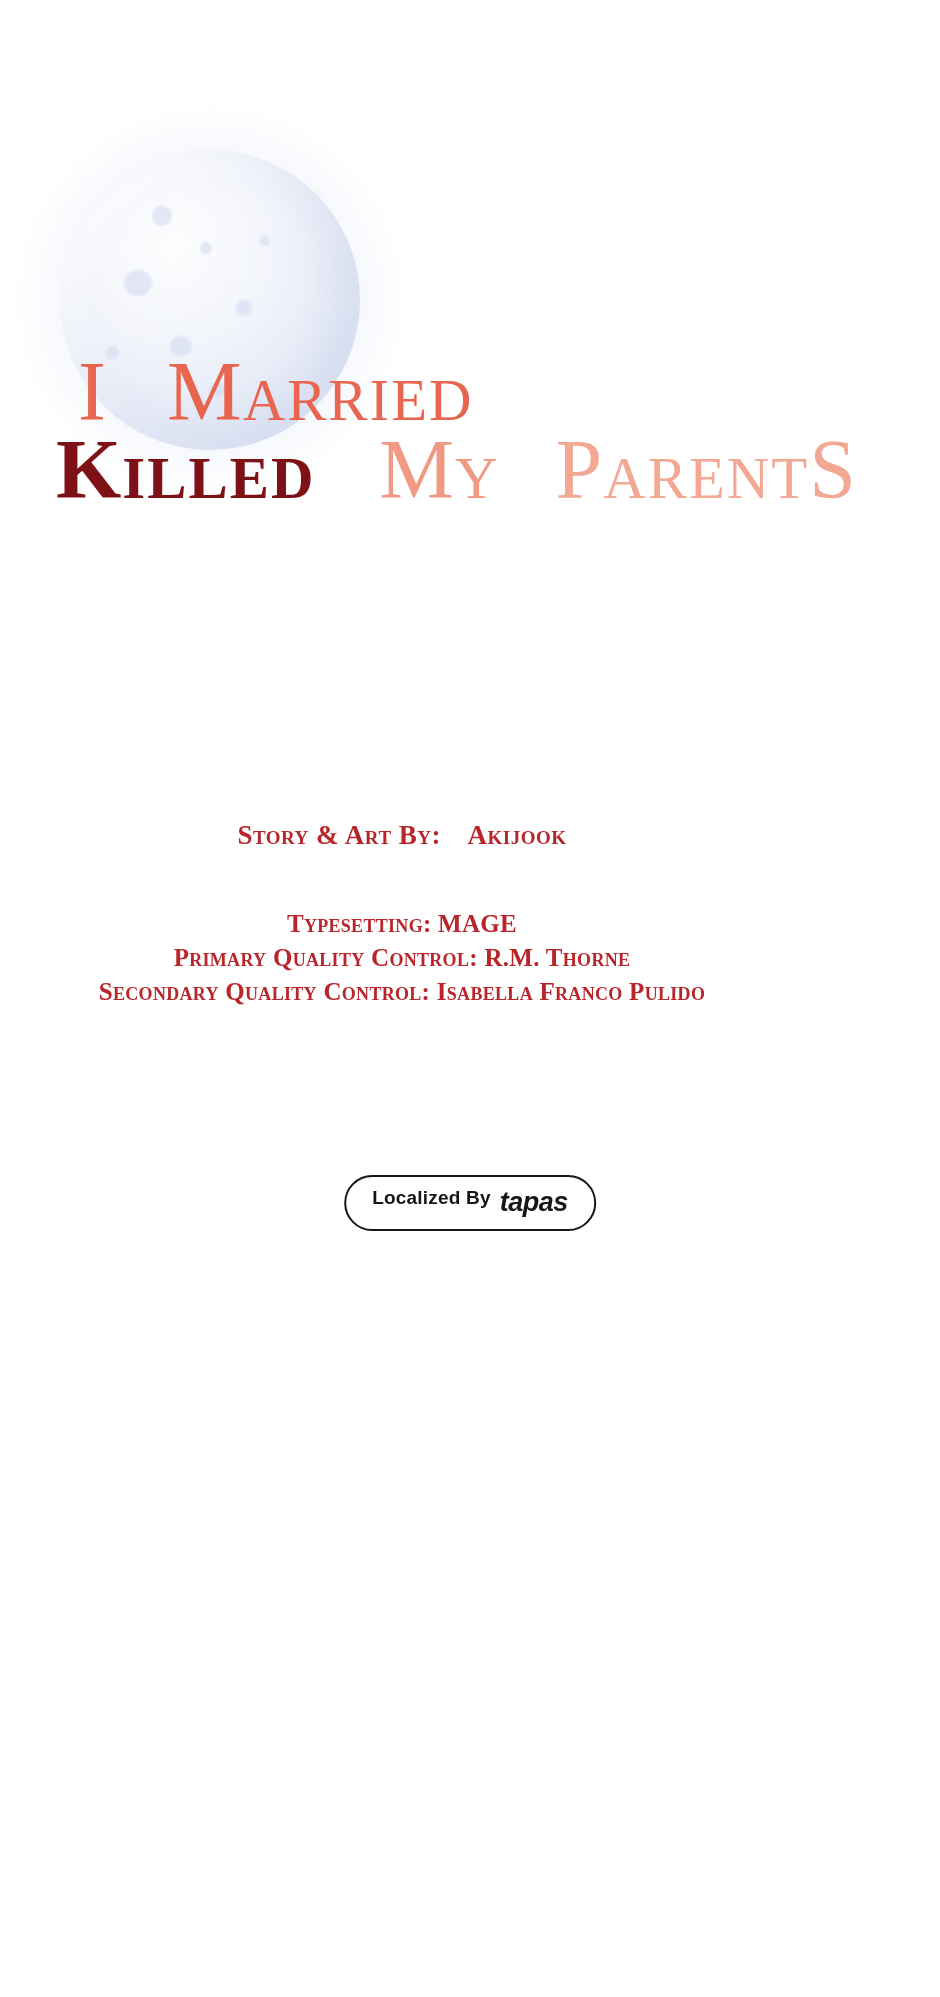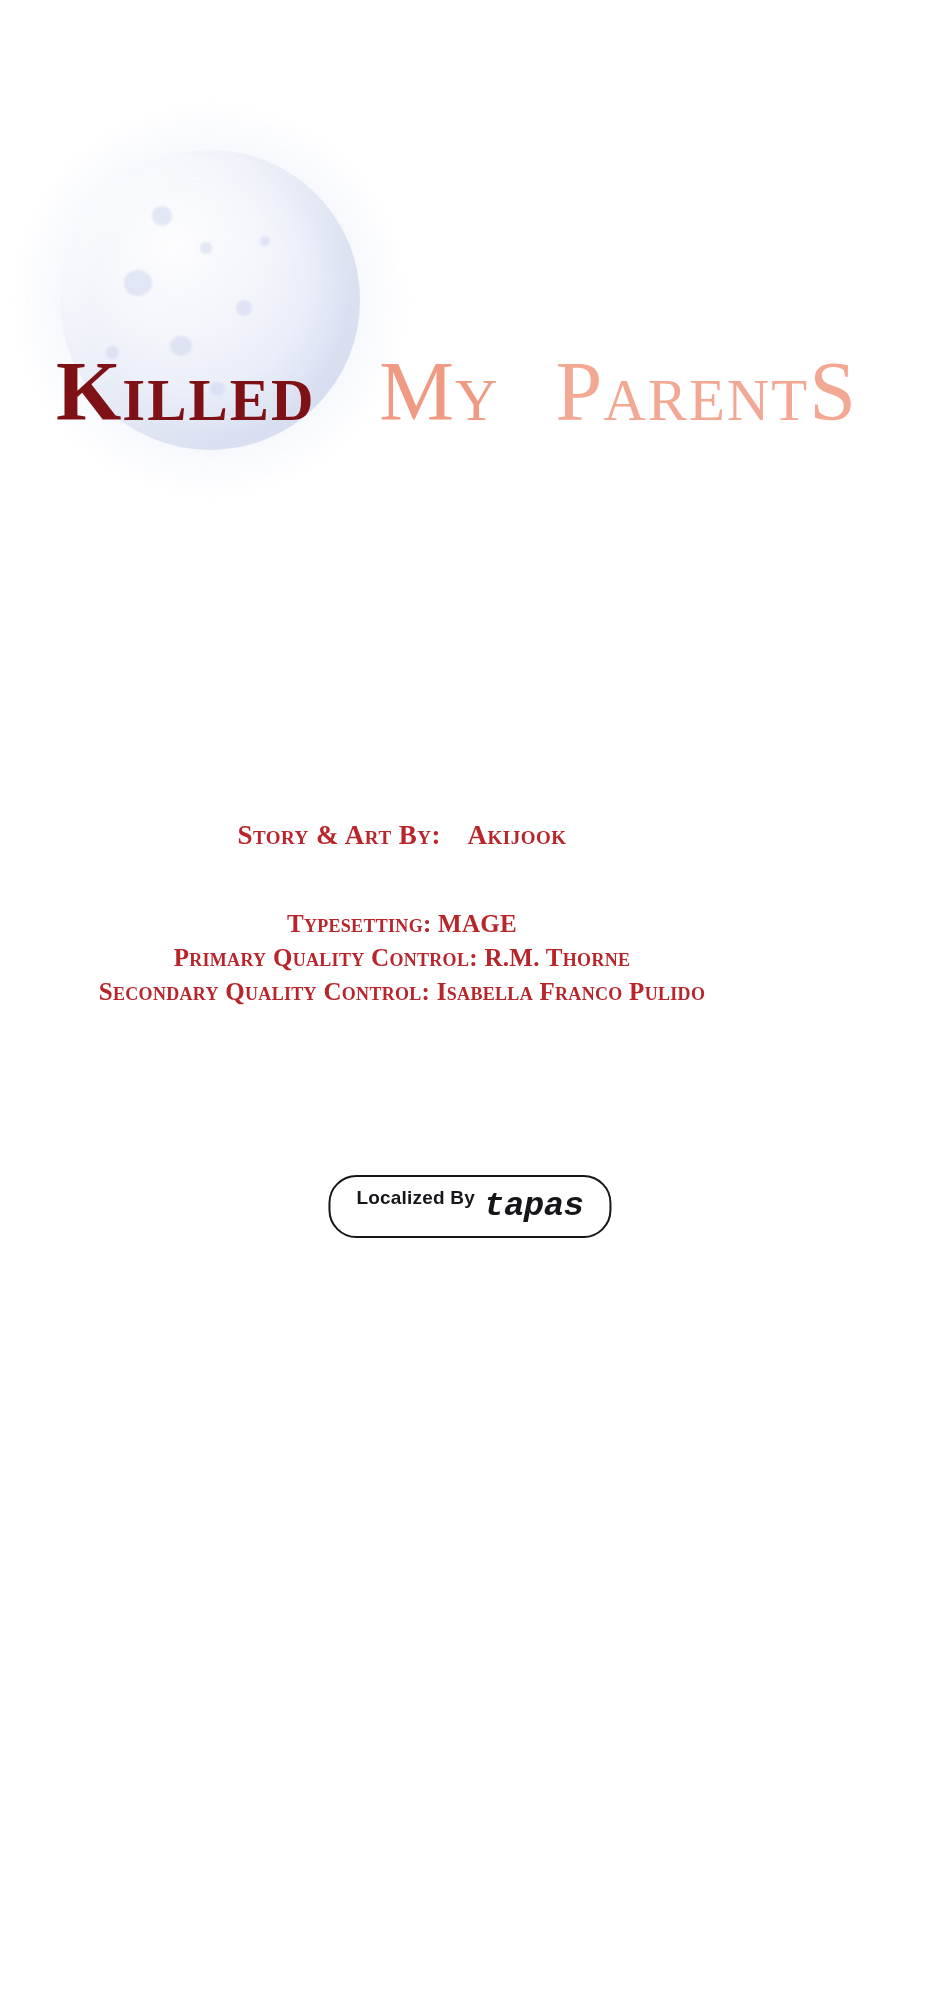--- a/index.html
+++ b/index.html
@@ -147,22 +147,22 @@
     background: #ffffff;
   }
   .badge-text {
     font-family: "Liberation Sans", sans-serif;
     font-size: 19px;
     font-weight: bold;
     color: #15161a;
     letter-spacing: 0.2px;
   }
   .badge-brand {
-    font-family: Liberation Mono, monospace;
-    font-size: 34px;
+    font-family: Liberation Sans, sans-serif;
+    font-size: 27px;
     font-weight: bold;
     font-style: italic;
     color: #15161a;
     letter-spacing: -0.5px;
   }
 </style>
 </head>
 <body>
 
 <div class="moon-wrap">
@@ -174,20 +174,27 @@
     <div class="crater c4"></div>
     <div class="crater c5"></div>
     <div class="crater c6"></div>
     <div class="crater c7"></div>
     <div class="crater c8"></div>
   </div>
 </div>
 
 <div class="title-block">
 
+  <div class="title-line line1">
+    <span class="tl-word cap w-i">I</span>
+    <span style="display:inline-block;width:18px"></span>
+    <span class="tl-word cap w-married">
+      <span class="first">M</span><span class="rest">arried</span>
+    </span>
+  </div>
 
 
   <div class="title-line line3">
     <span class="tl-word cap w-killed">
       <span class="first">K</span><span class="rest">illed</span>
     </span>
     <span style="display:inline-block;width:22px"></span>
     <span class="tl-word cap w-my">
       <span class="first">M</span><span class="rest">y</span>
     </span>

